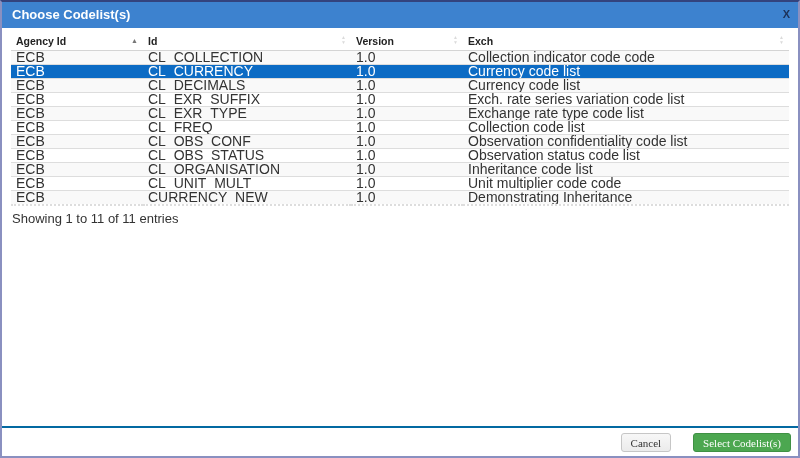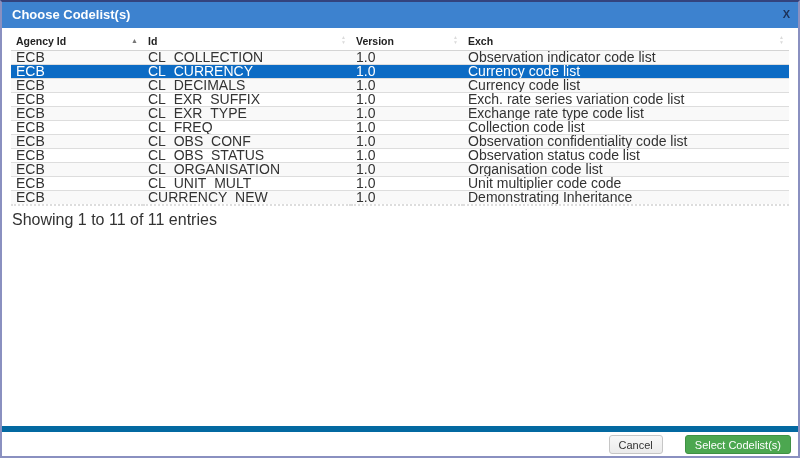--- a/index.html
+++ b/index.html
@@ -59,36 +59,36 @@
     height: 14px; border-top: 1px solid #ddd;
     white-space: nowrap; overflow: hidden;
   }
   tbody tr.odd { background: #f9f9f9; }
   tbody tr.selected { background: var(--selected-row); }
   tbody tr.selected td { color: #fff; }
   tbody tr:last-child td { border-bottom: 2px dotted #ddd; }
   .info-row { position: relative; height: 36px; }
   .info {
     position: absolute; left: 1px; top: 5px;
-    font-size: 16px; color: #333;
+    font-size: 13px; color: #333;
   }
   .search {
     position: absolute; right: 1px; top: 13px;
     font-size: 10.5px; color: #333;
   }
   .search input {
     width: 77px; height: 17px; border: 1px solid #aaa;
     margin-left: 5px; vertical-align: middle;
     font-family: inherit; font-size: 10.5px; padding: 1px 3px;
   }
   .footer {
     position: absolute; left: 0; right: 0; bottom: 0; height: 30px;
-    border-top: 6px solid #0369a1; background: #fff;
+    border-top: 2px solid #0369a1; background: #fff;
     display: flex; justify-content: flex-end; align-items: center;
-    gap: 6px; padding: 0 7px;
+    gap: 6px; padding: 0 7px; font-family: Liberation Serif, serif;
   }
   .btn {
     font-family: inherit; font-size: 11px; border-radius: 3px;
     padding: 3px 9px; height: 19px; line-height: 12px; cursor: pointer;
   }
   .btn-cancel {
     background: linear-gradient(#f7f7f7, #ebebeb);
     border: 1px solid #c6c6c6; color: #333;
   }
   .btn-select {
@@ -135,21 +135,21 @@
                 <span>▼</span>
               </span>
           </th>
         </tr>
       </thead>
       <tbody>
           <tr class="odd">
     <td>ECB</td>
     <td>CL_COLLECTION</td>
     <td>1.0</td>
-    <td>Observation indicator code list</td>
+    <td>Collection indicator code code</td>
   </tr>
           <tr class="selected">
     <td>ECB</td>
     <td>CL_CURRENCY</td>
     <td>1.0</td>
     <td>Currency code list</td>
   </tr>
           <tr class="odd">
     <td>ECB</td>
     <td>CL_DECIMALS</td>
@@ -183,21 +183,21 @@
           <tr>
     <td>ECB</td>
     <td>CL_OBS_STATUS</td>
     <td>1.0</td>
     <td>Observation status code list</td>
   </tr>
           <tr class="odd">
     <td>ECB</td>
     <td>CL_ORGANISATION</td>
     <td>1.0</td>
-    <td>Organisation code list</td>
+    <td>Inheritance code list</td>
   </tr>
           <tr>
     <td>ECB</td>
     <td>CL_UNIT_MULT</td>
     <td>1.0</td>
     <td>Unit multiplier code code</td>
   </tr>
           <tr class="odd">
     <td>ECB</td>
     <td>CURRENCY_NEW</td>

